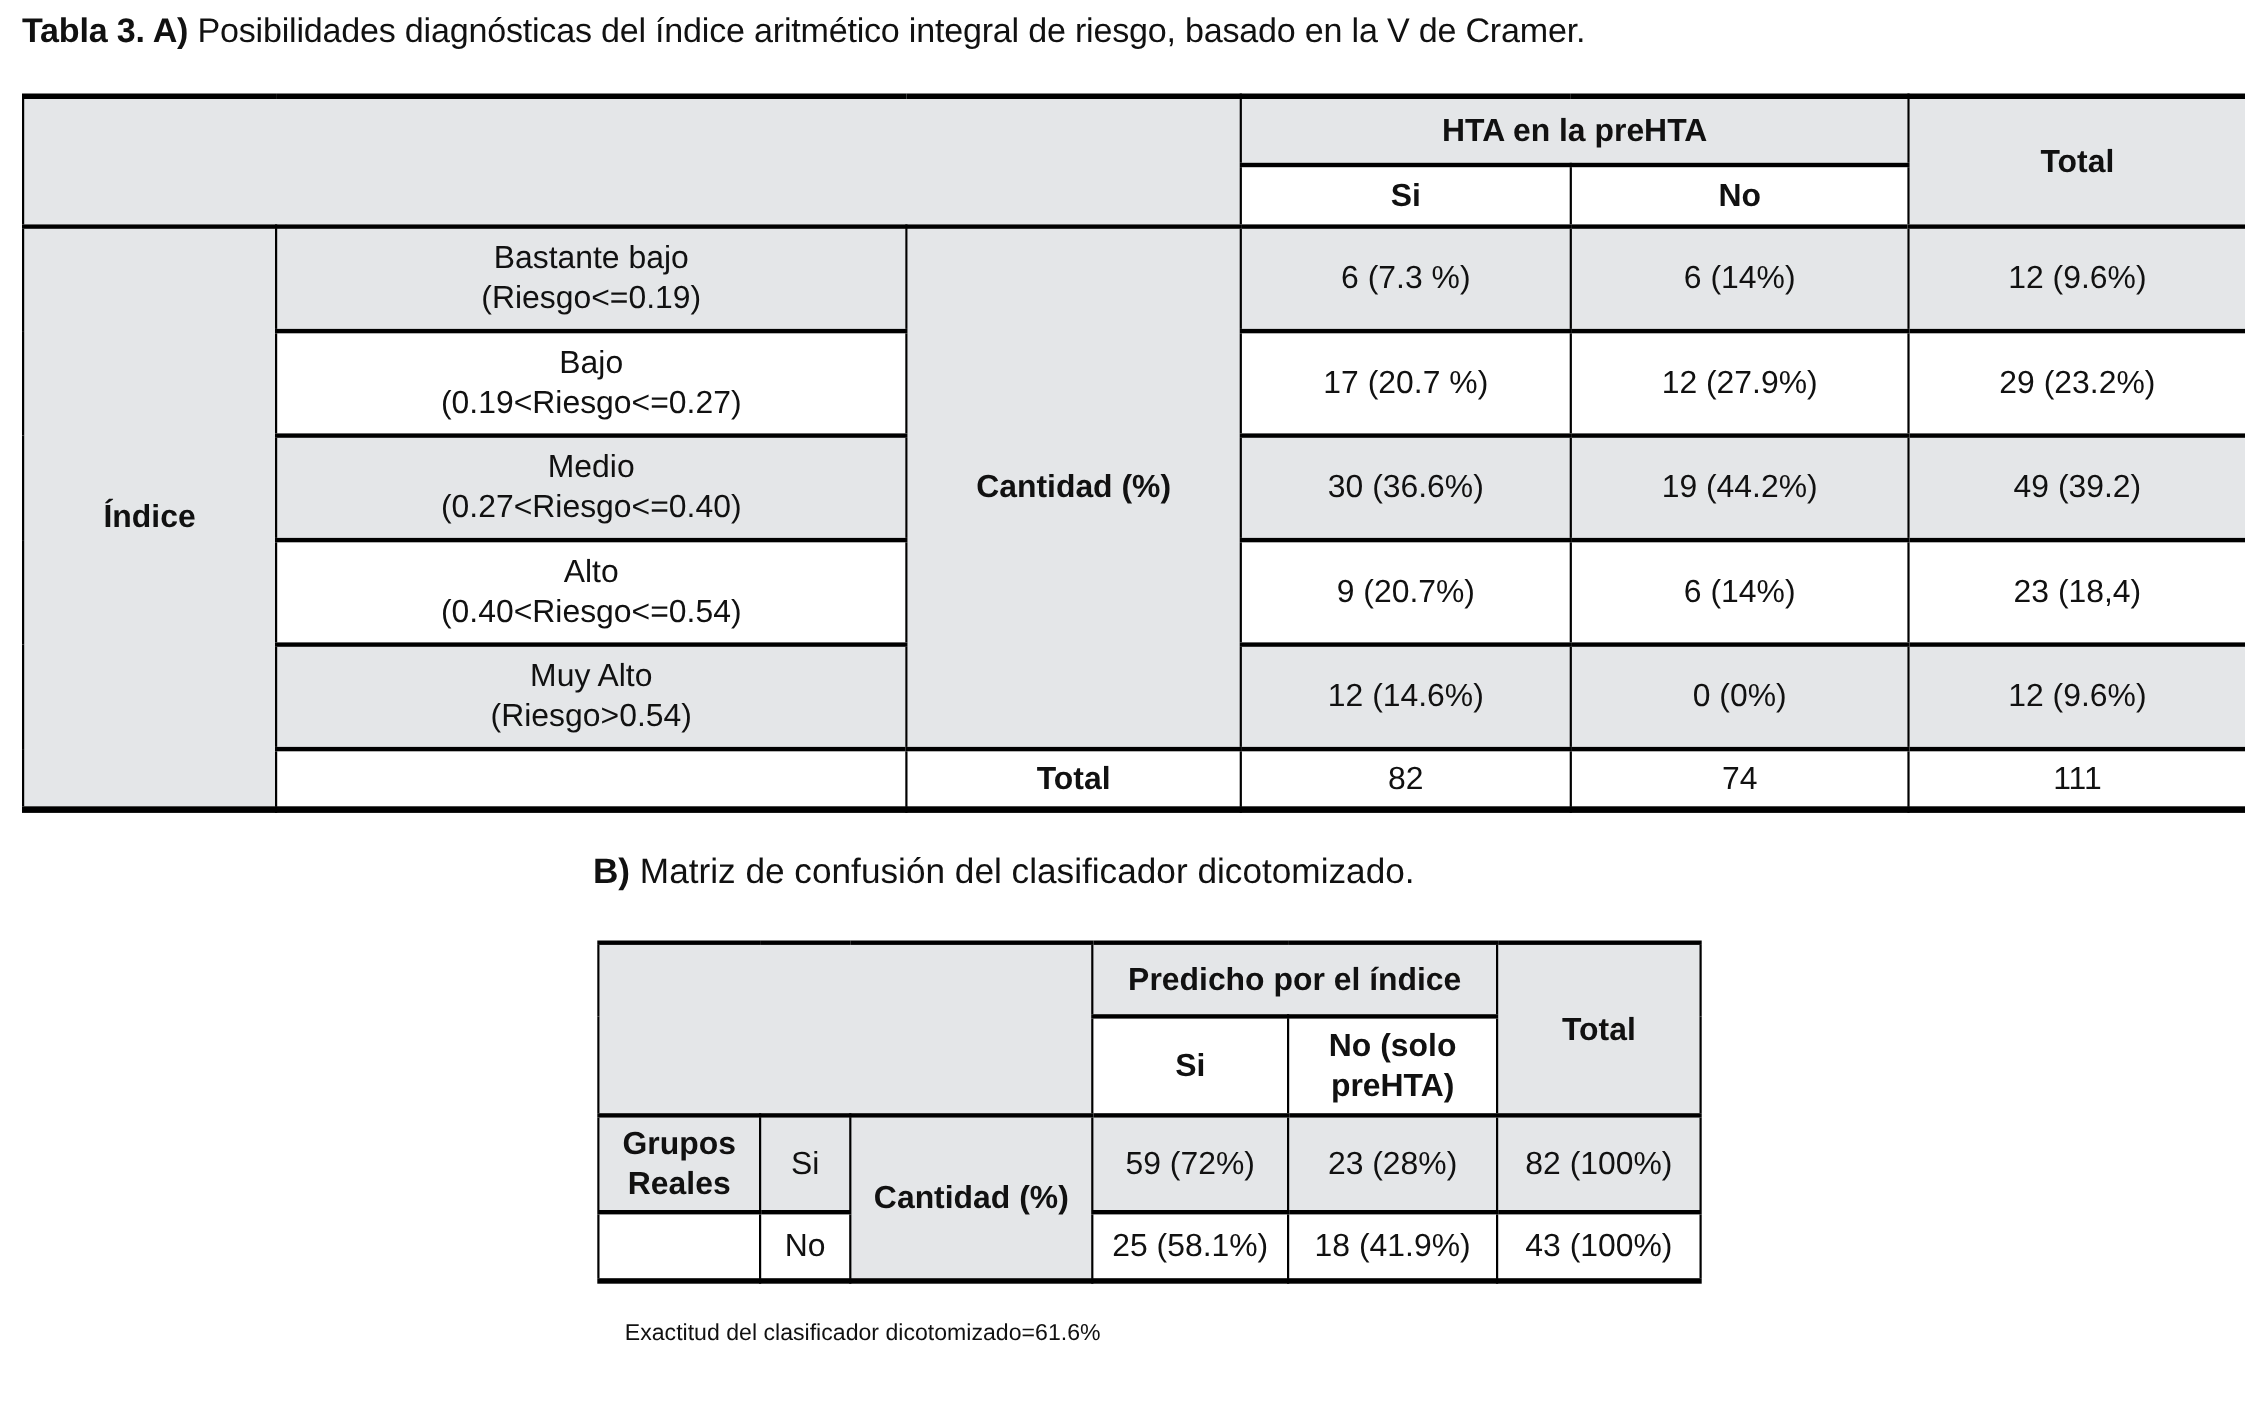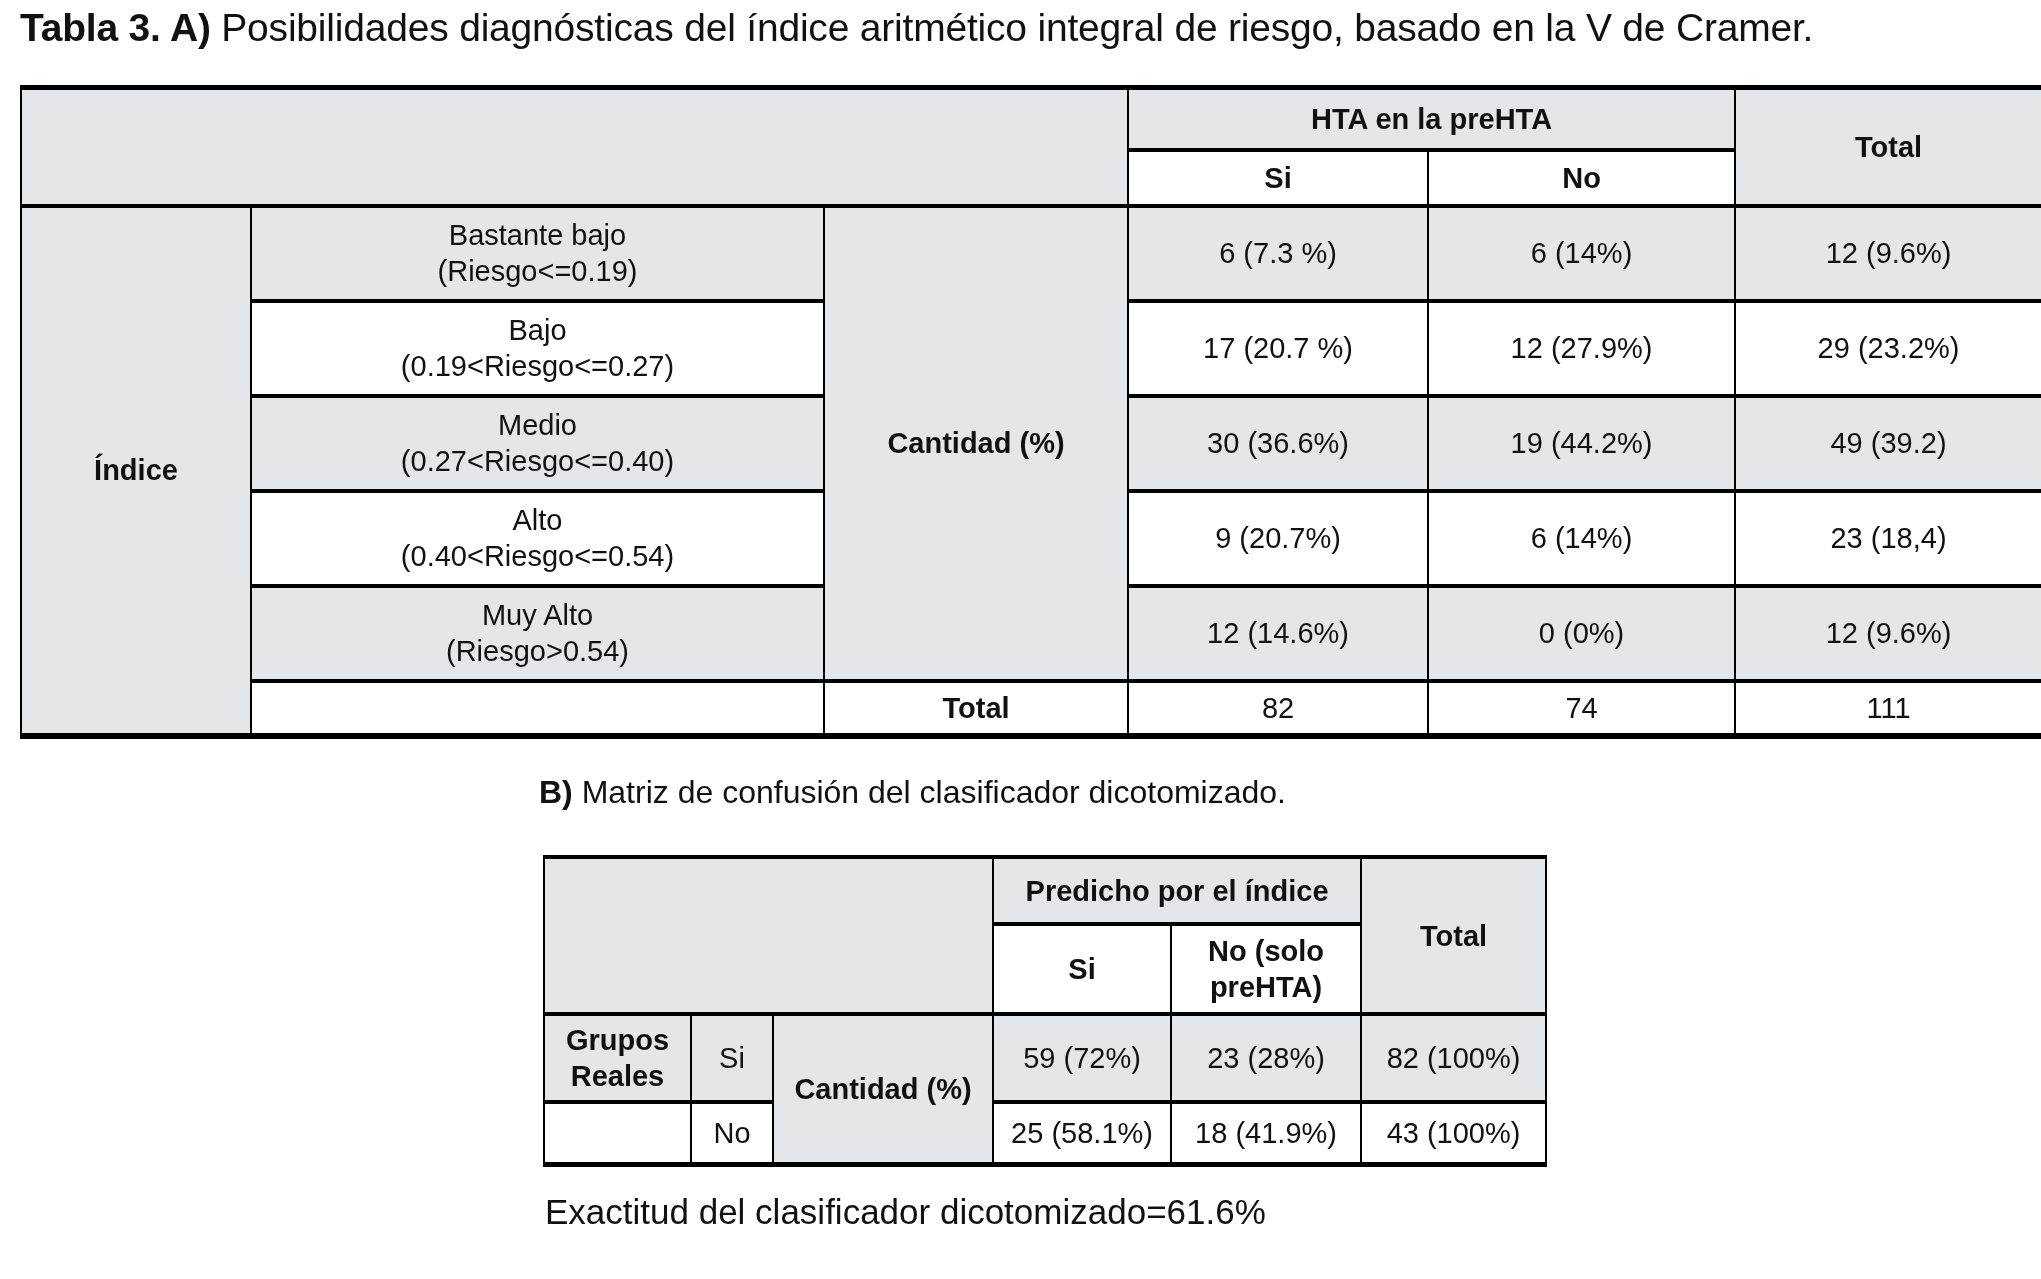--- a/index.html
+++ b/index.html
@@ -8,21 +8,21 @@
     position: relative;
     width: 2041px;
     height: 1279px;
     background: #ffffff;
     font-family: "Liberation Sans", sans-serif;
     color: #111111;
   }
   .title {
     position: absolute;
     left: 20px; top: 8px;
-    font-size: 39px;
+    font-size: 31px;
     line-height: 40px;
     letter-spacing: -0.2px;
     white-space: nowrap;
   }
   .title b { font-weight: bold; }
 
   table.grid {
     border-collapse: collapse;
     table-layout: fixed;
     position: absolute;
@@ -61,22 +61,22 @@
     position: absolute;
     left: 539px; top: 772px;
     font-size: 32px;
     line-height: 40px;
     white-space: nowrap;
   }
   .caption-b b { font-weight: bold; }
 
   .notes {
     position: absolute;
-    left: 545px; top: 1192px;
-    font-size: 35px;
+    left: 568px; top: 1192px;
+    font-size: 21px;
     line-height: 39px;
     white-space: nowrap;
   }
   .notes i { font-style: italic; }
 </style>
 </head>
 <body>
 
 <div class="canvas">
 

